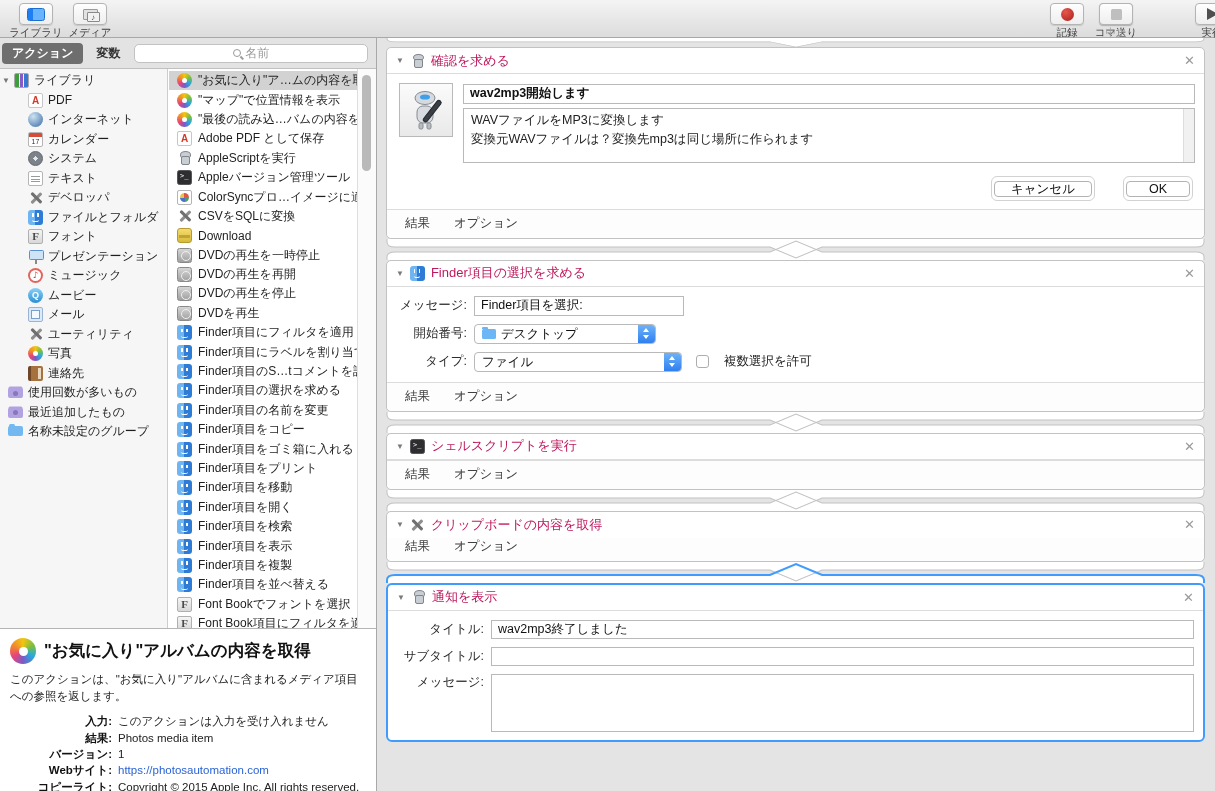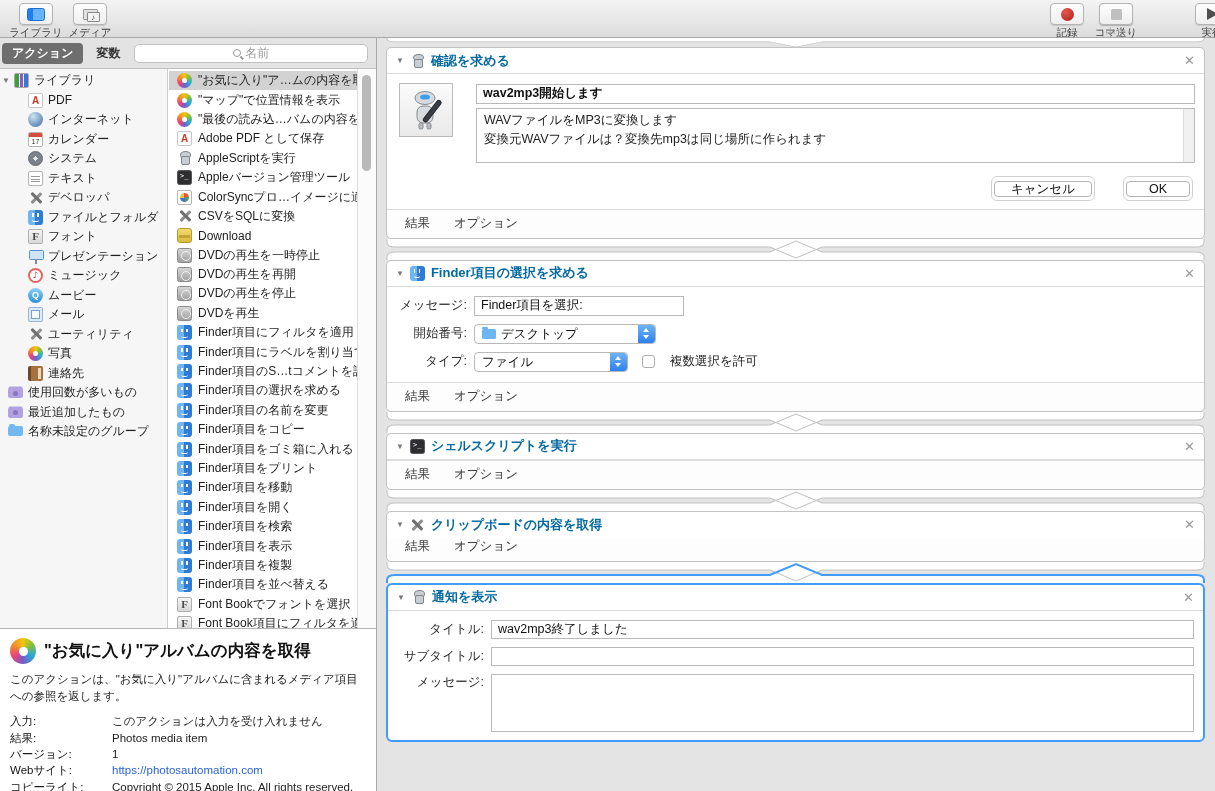--- a/index.html
+++ b/index.html
@@ -54,21 +54,21 @@
   .list-scrollbar { position:absolute; right:0; top:0; bottom:0; width:19px; background:#fbfbfb; border-left:1px solid #dedede; }
   .list-scrollbar .thumb { position:absolute; left:4px; top:6px; width:9px; height:96px; border-radius:5px; background:#b9b9b9; }
 
   
   .description { position:absolute; left:0; bottom:0; right:0; height:163px; background:#fff; border-top:1px solid #b5b5b5; padding:9px 10px 0 10px; overflow:hidden; }
   .desc-title-row { display:flex; align-items:center; gap:8px; }
   .desc-title { font-size:16.5px; font-weight:bold; color:#111; }
   .desc-body { font-size:11.5px; line-height:1.45; margin-top:7px; color:#222; }
   .desc-fields { margin-top:9px; }
   .desc-row { display:flex; font-size:11.5px; line-height:1.42; }
-  .desc-row .dl { width:102px; text-align:left; font-weight:normal; flex:none; color:#111; }
+  .desc-row .dl { width:102px; text-align:right; font-weight:bold; flex:none; margin-right:6px; color:#111; }
   .desc-row .dv { color:#222; }
   .desc-row .dv.link { color:#2a63d5; }
 
   
   .icon { width:15px; height:15px; display:inline-block; position:relative; flex:none; }
   .i26 { width:26px; height:26px; }
   .library-icon { border-radius:2px; background:linear-gradient(90deg,#3e9e3e 0 28%,#f3f3f3 28% 35%,#8a5bc8 35% 62%,#f3f3f3 62% 69%,#3a78d0 69%); border:1px solid #a8a8a8; }
   .pdf-icon { background:#fff; border:1px solid #c6c6c6; border-radius:2px; }
   .pdf-icon::after { content:"A"; position:absolute; inset:0; color:#d43a2a; font-size:10px; font-weight:bold; text-align:center; line-height:13px; }
   .internet-icon { border-radius:50%; background:radial-gradient(circle at 35% 30%,#cfe3f2,#5d88b8 75%); }
@@ -114,21 +114,21 @@
   .download-icon { background:linear-gradient(#f5dc6e,#d8b93a); border-radius:3px; border:1px solid #b59a30; }
   .download-icon::after { content:""; position:absolute; left:1px; right:1px; top:6px; height:3px; background:#c2a232; }
   .dvd-icon { background:linear-gradient(#d6d6d6,#9f9f9f); border-radius:2.5px; border:1px solid #8a8a8a; }
   .dvd-icon::after { content:""; position:absolute; left:50%; top:50%; width:8px; height:8px; margin:-4px; border:1.5px solid #efefef; border-radius:50%; }
 
   
   .card { background:#fff; border:1px solid #c2c2c2; border-radius:5px; position:relative; }
   .card.selected { border:2px solid #3f9bfd; border-radius:6px; }
   .card-header { height:26px; display:flex; align-items:center; gap:6px; padding:0 9px; border-bottom:1px solid #dcdcdc; }
   .card-header .disc { font-size:8px; color:#7a7a7a; }
-  .card-title { font-size:13px; font-weight:bold; color:#0369a1; }
+  .card-title { font-size:13px; font-weight:normal; color:#be185d; }
   .card-close { margin-left:auto; color:#9a9a9a; font-size:13px; line-height:13px; }
   .card-footer { border-top:1px solid #dcdcdc; padding:5px 10px 6px 18px; display:flex; gap:24px; font-size:12.5px; color:#404040; background:#fdfdfd; border-radius:0 0 5px 5px; }
   .card-body { padding:9px 9px 8px 12px; }
 
   .field, .popup { border:1px solid #b9b9b9; background:#fff; font-size:12.5px; height:20px; line-height:18px; padding:0 6px; color:#111; }
   input.field { outline:none; font-family:inherit; }
   .popup { display:flex; align-items:center; padding:0 0 0 7px; border-radius:4px; position:relative; }
   .popup .ptext { flex:1; white-space:nowrap; overflow:hidden; }
   .stepper { width:17px; align-self:stretch; background:linear-gradient(#6db3f8,#2f7ff0); border-radius:0 3.5px 3.5px 0; margin-left:6px; position:relative; flex:none; }
   .stepper::before { content:""; position:absolute; left:5px; top:3.5px; border-left:3.5px solid transparent; border-right:3.5px solid transparent; border-bottom:4px solid #fff; }
@@ -472,21 +472,21 @@
       <path d="M1,0 L1,1 Q1,5 9,5 L383,5 L409,12 L435,5 L808,5 Q816,5 816,1 L816,0" fill="none" stroke="#c2c2c2"></path>
     </svg>
 
     <div class="card">
       <div class="card-header">
         <span class="disc">▼</span>
         <span class="icon robot-icon"></span>
         <span class="card-title">確認を求める</span>
         <span class="card-close">✕</span>
       </div>
-      <div class="card-body" style="display:flex; gap:23px;">
+      <div class="card-body" style="display:flex; gap:10px;">
         <div class="robot-box">
           <svg width="44" height="44" viewBox="0 0 44 44">
             <ellipse cx="21" cy="10" rx="10" ry="6.5" fill="#d5dae0" stroke="#868b92"></ellipse>
             <ellipse cx="21" cy="9" rx="5" ry="2.6" fill="#3f9fe8"></ellipse>
             <rect x="13" y="18" width="16" height="17" rx="6" fill="#d8dce1" stroke="#868b92"></rect>
             <rect x="15" y="35" width="4" height="6" rx="1.5" fill="#b8bdc4" stroke="#868b92"></rect>
             <rect x="23" y="35" width="4" height="6" rx="1.5" fill="#b8bdc4" stroke="#868b92"></rect>
             <rect x="26" y="10" width="4.5" height="26" rx="2" transform="rotate(38 28 23)" fill="#3a3f46" stroke="#23262b"></rect>
           </svg>
         </div>
@@ -531,21 +531,21 @@
         <div class="frow">
           <span class="flabel" style="width:68px;">開始番号:</span>
           <div class="popup" style="width:182px;">
             <span class="mini-folder"></span>
             <span class="ptext">デスクトップ</span>
             <span class="stepper"></span>
           </div>
         </div>
         <div class="frow" style="margin-bottom:2px;">
           <span class="flabel" style="width:68px;">タイプ:</span>
-          <div class="popup" style="width:154px;gap:47px;">
+          <div class="popup" style="width:208px;gap:47px;">
             <span class="ptext">ファイル</span>
             <span class="stepper"></span>
           </div>
           <span class="checkbox" style="margin-left:14px;"></span>
           <span style="font-size:12.5px; margin-left:15px;">複数選択を許可</span>
         </div>
       </div>
       <div class="card-footer">
         <span>結果</span>
         <span>オプション</span>

